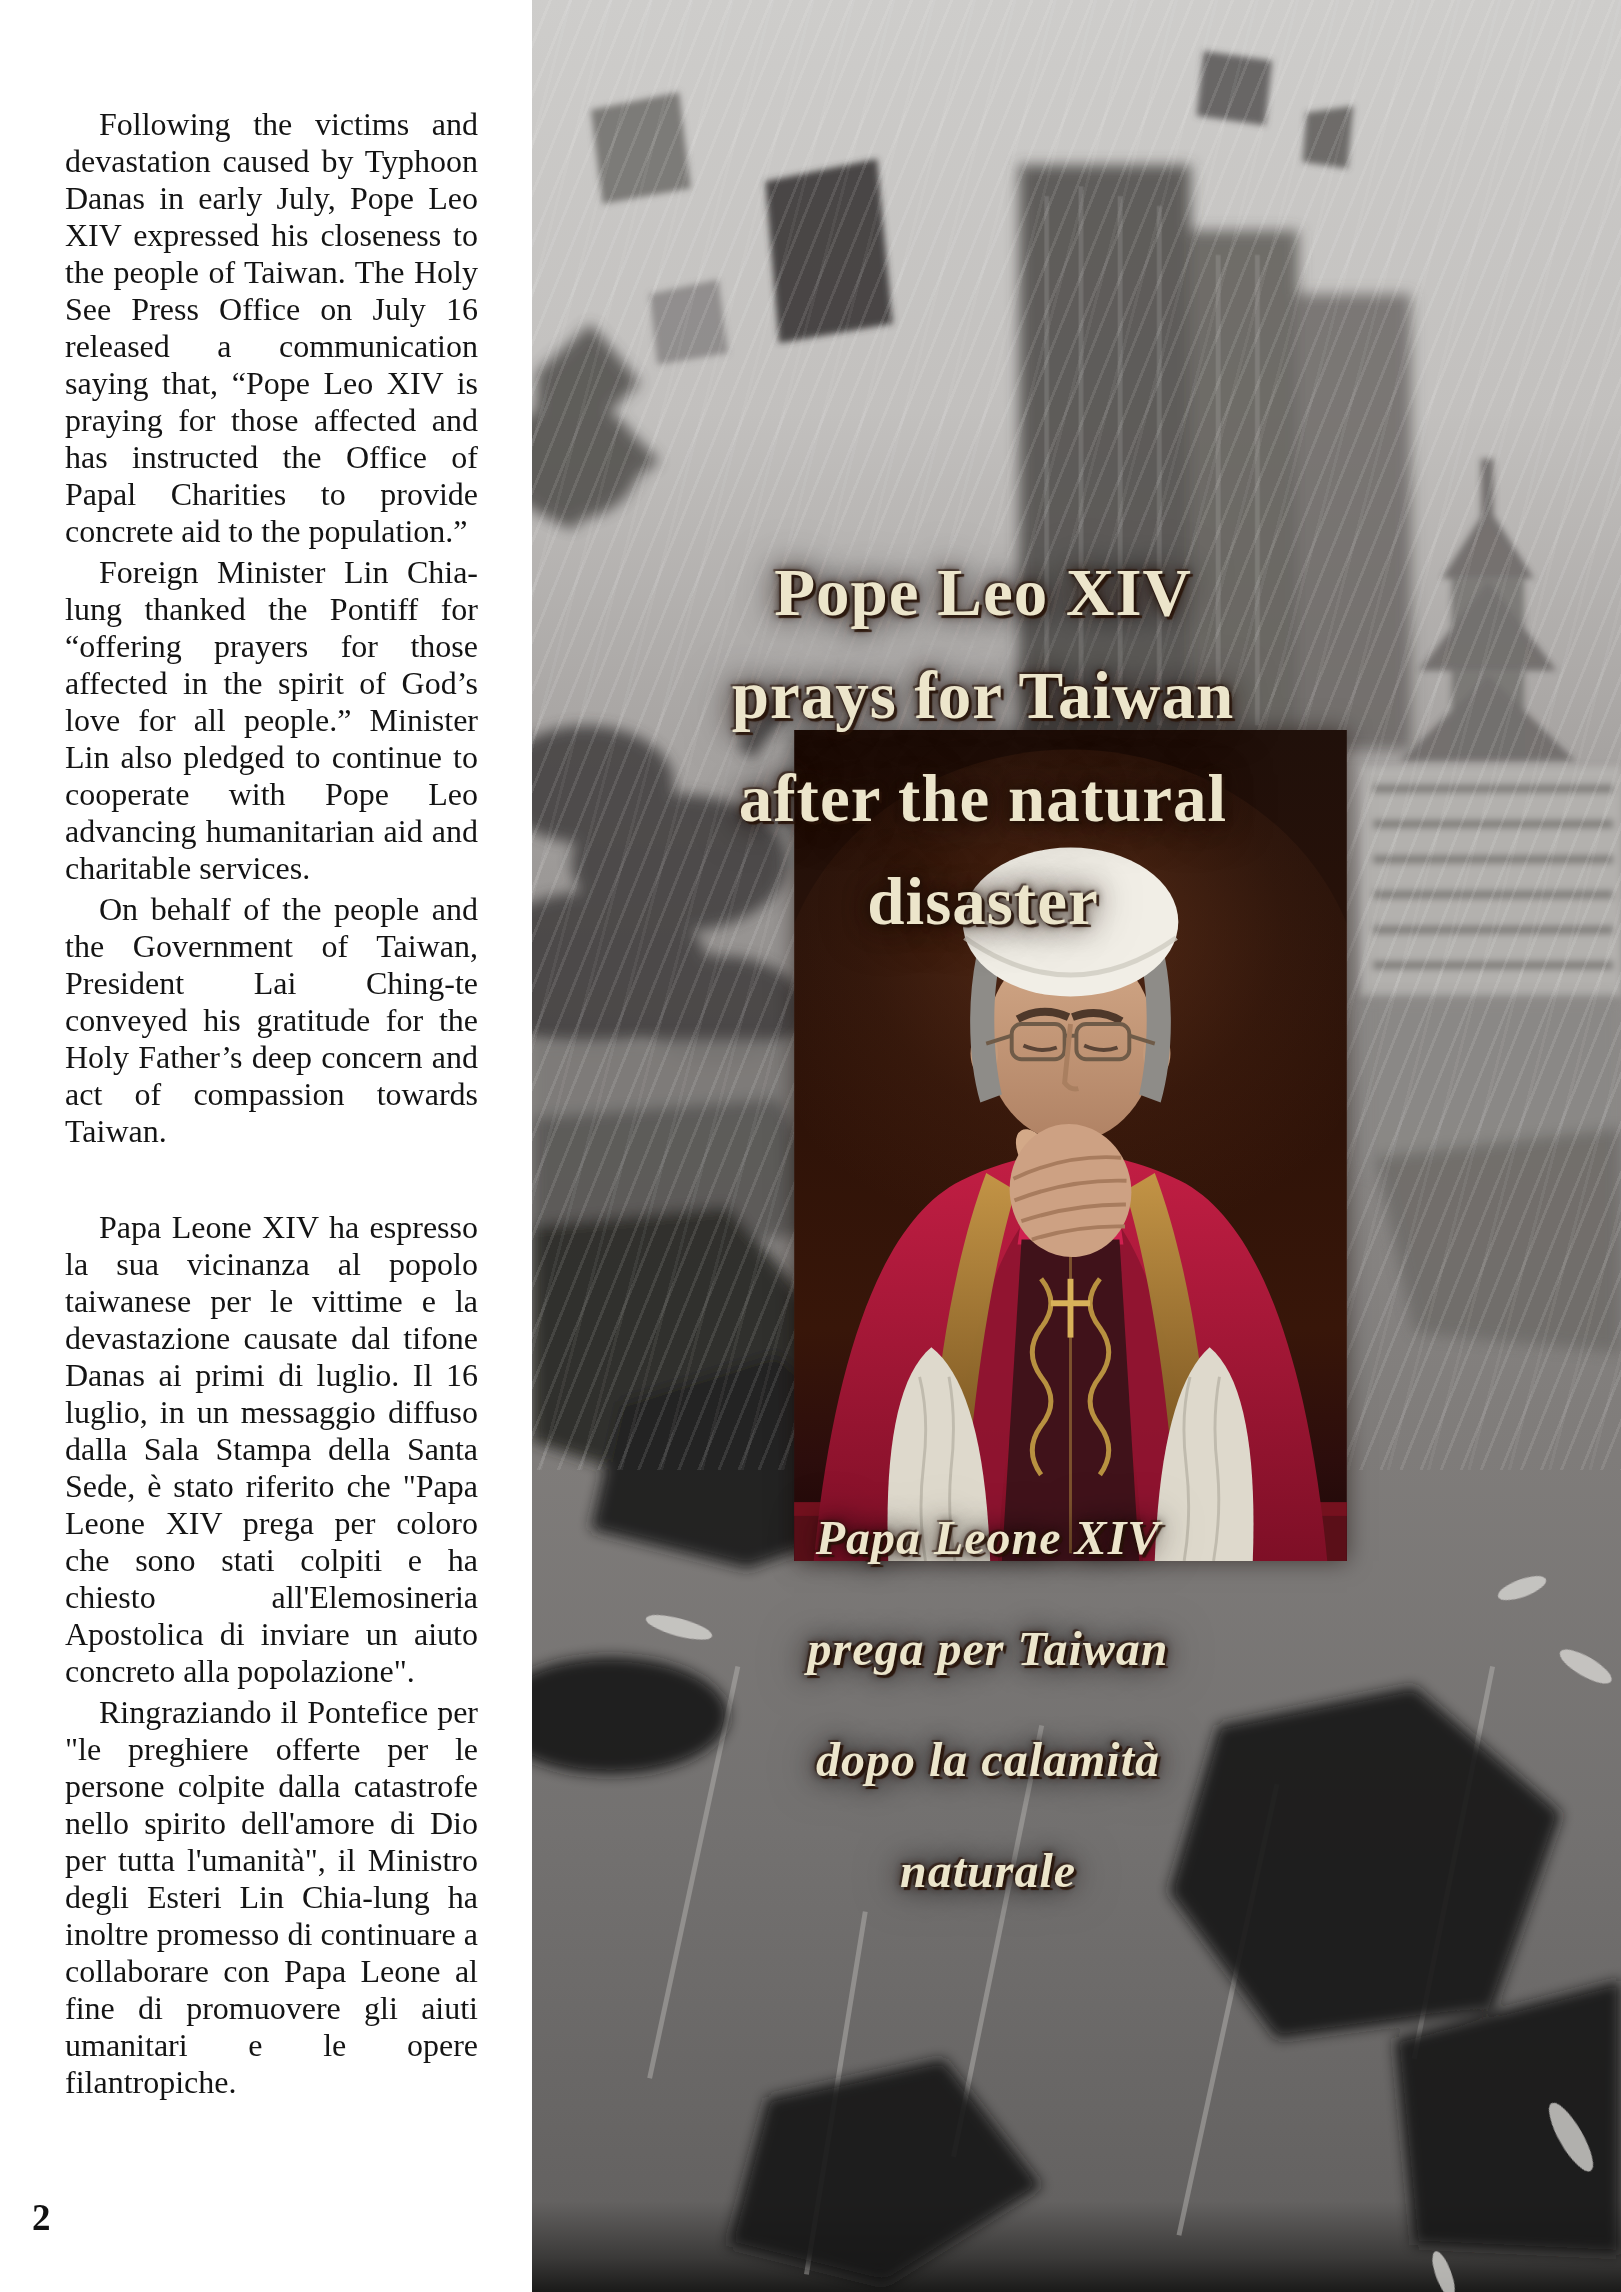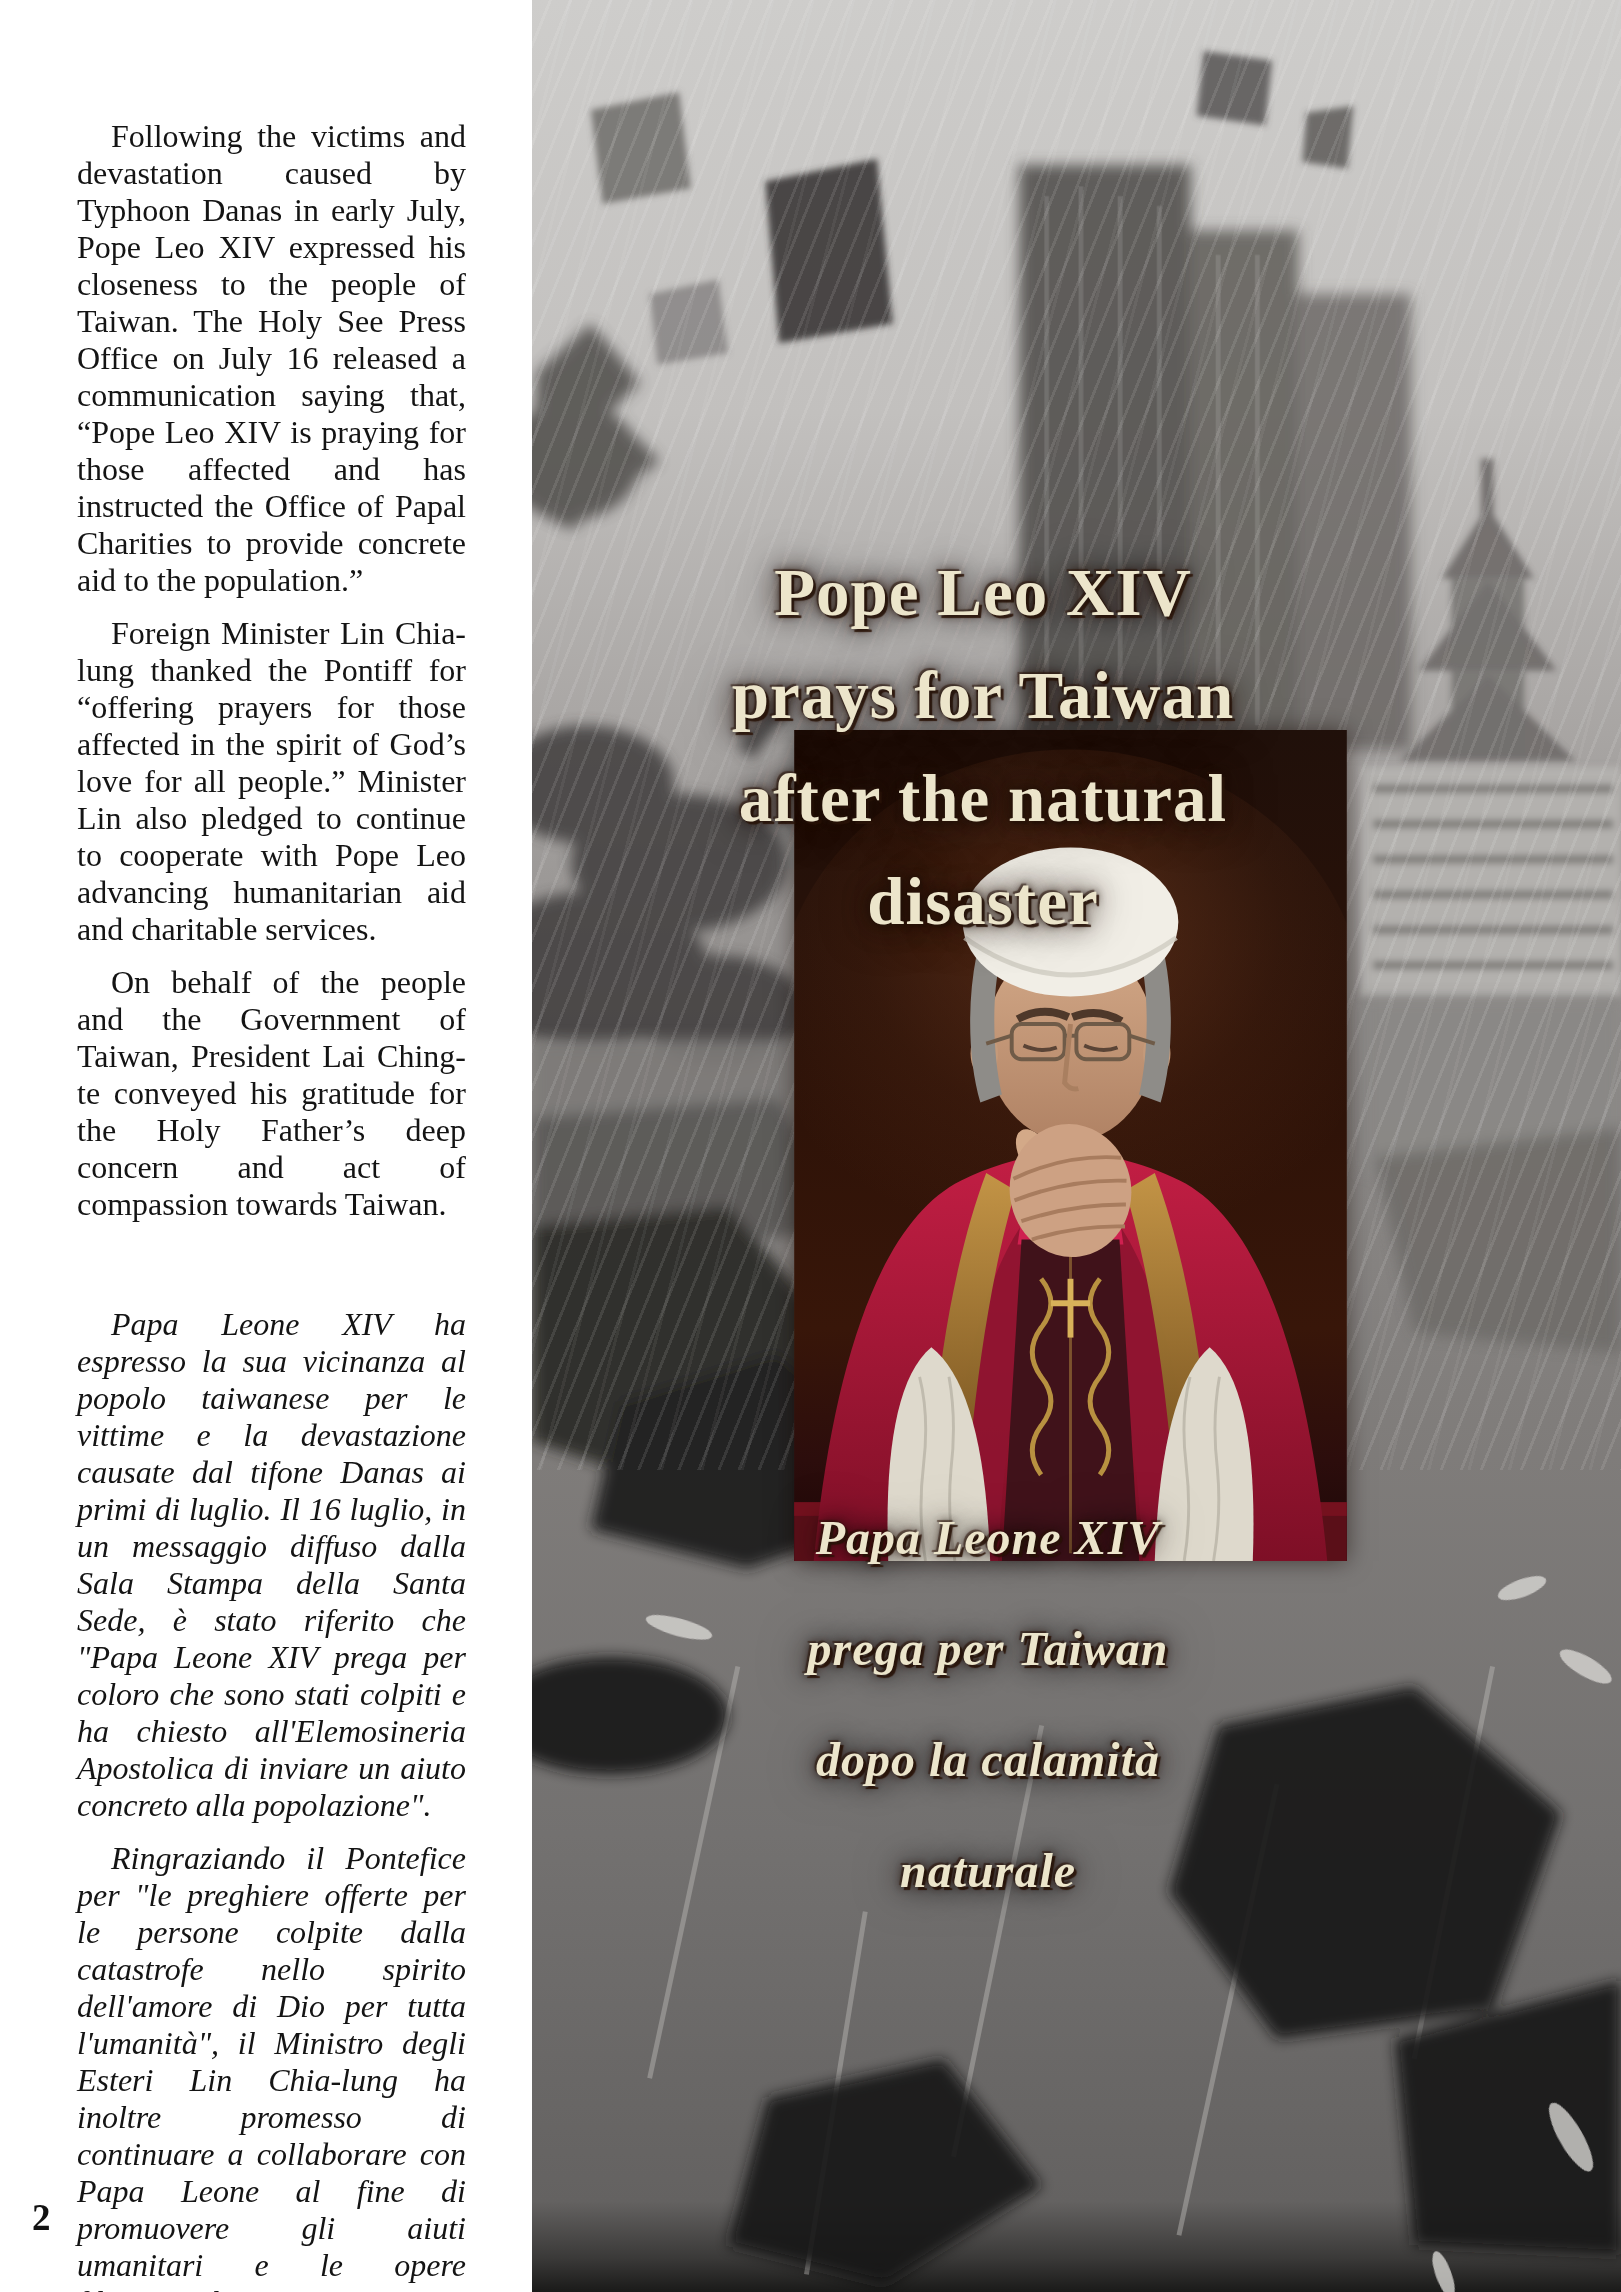--- a/index.html
+++ b/index.html
@@ -2,22 +2,22 @@
 <html><head>
 <meta charset="utf-8">
 <style>
   html,body{margin:0;padding:0;background:#ffffff;}
   .page{position:relative;width:1621px;height:2293px;background:#ffffff;overflow:hidden;
         font-family:"Liberation Serif", serif;}
 
   
   .article{position:absolute;left:61px;top:102px;width:421px;color:#141414;
            font-size:32px;line-height:37px;text-align:justify;}
-  .article p{margin:16px;text-indent:34px;}
-  .article .it{font-style:italic;}
+  .article p{margin:4px;text-indent:34px;}
+  .article .it{}
   .gap{height:51px;}
 
   .page-num{position:absolute;left:32px;top:2196px;font-weight:bold;font-size:37px;color:#111;}
 
   
   .poster{position:absolute;left:532px;top:0;width:1187px;height:2293px;overflow:hidden;background:#0c4a6e;}
   .poster svg.storm{position:absolute;left:0;top:0;z-index:0;display:block;}
   .rain{position:absolute;left:0;top:0;width:1089px;height:1470px;z-index:1;pointer-events:none;
     background:
       repeating-linear-gradient(112deg, rgba(255,255,255,0) 0 15.7px, rgba(255,255,255,0.10) 15.7px 18.6px),

